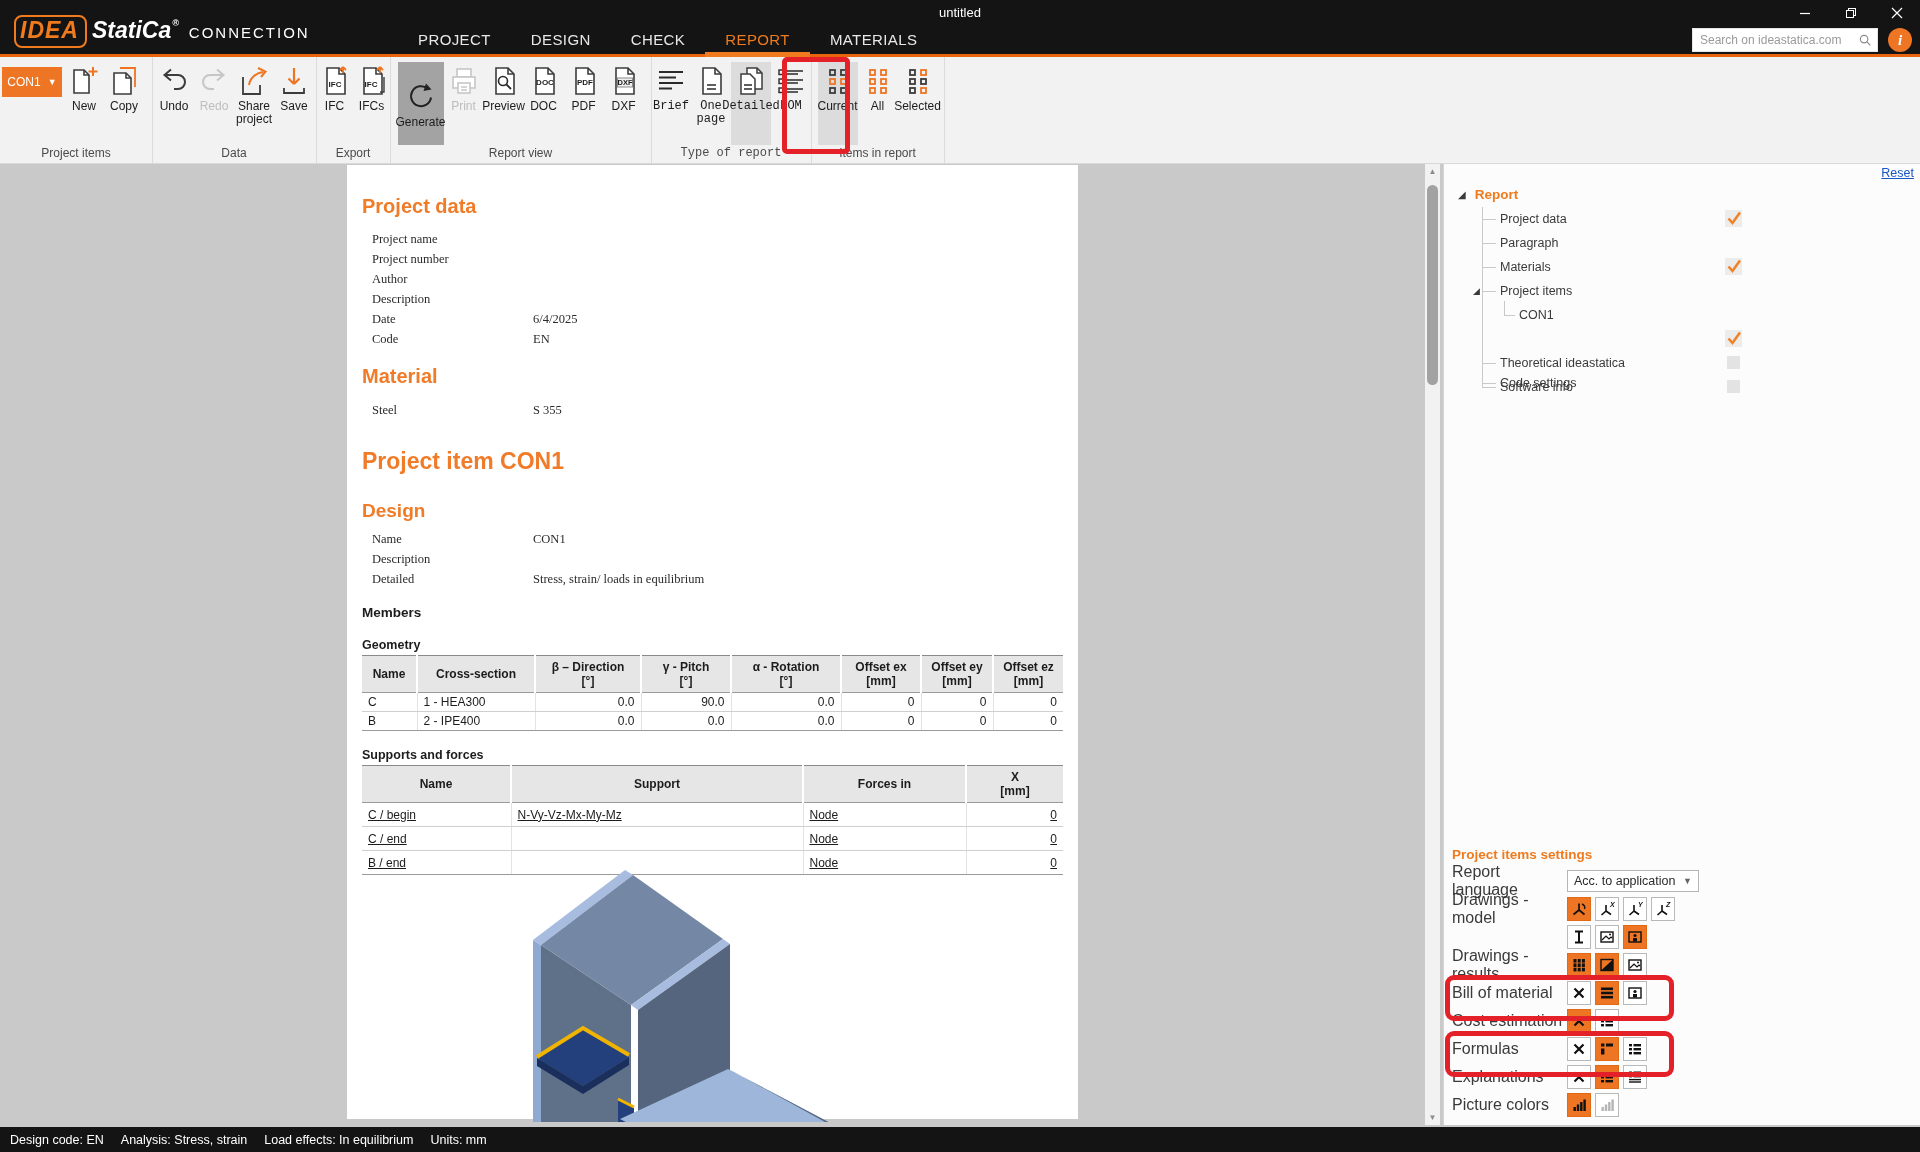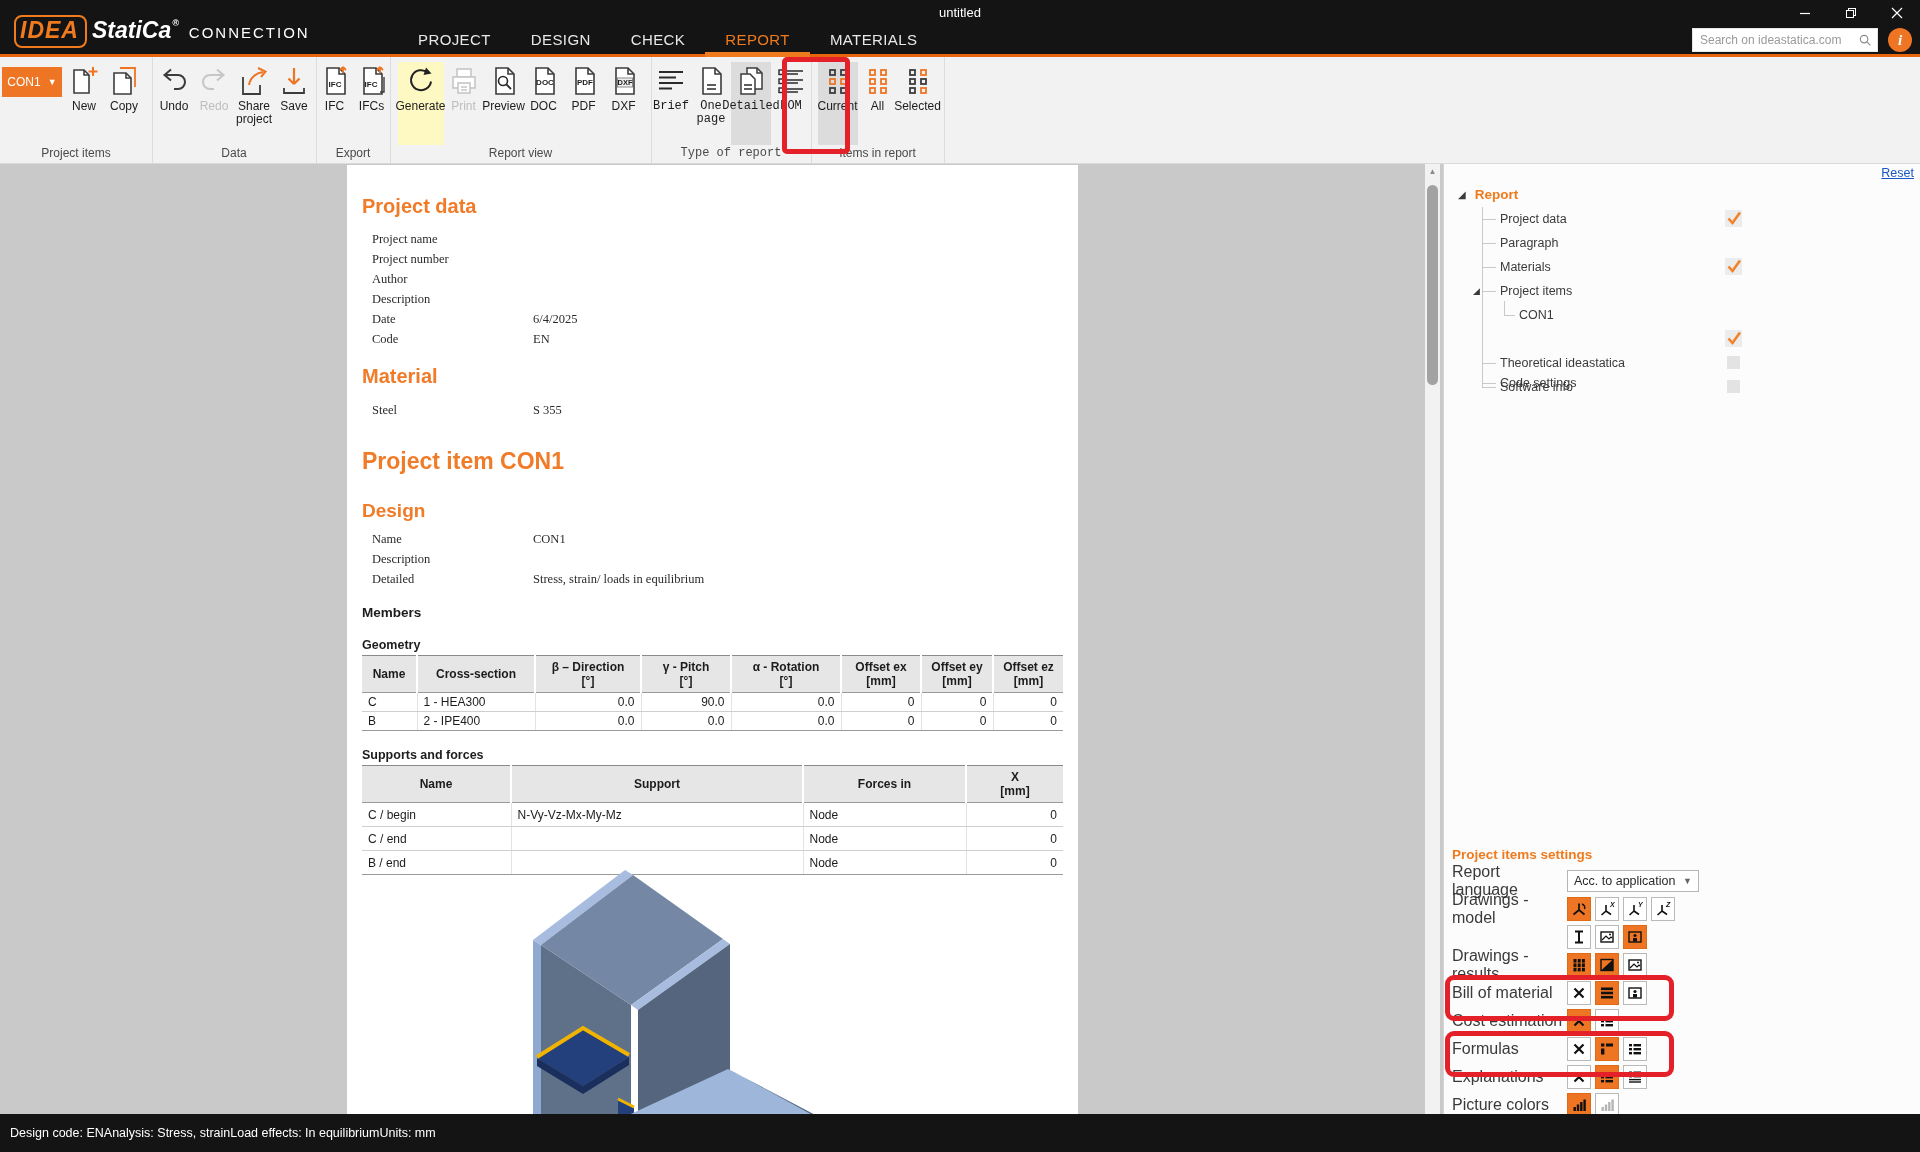--- a/index.html
+++ b/index.html
@@ -30,21 +30,21 @@
   .ribbon{position:absolute;top:57px;left:0;right:0;height:106px;background:#f2f2f2;border-bottom:1px solid #d9d9d9;z-index:9;}
   .rgroup{position:absolute;top:0;bottom:0;border-right:1px solid #dcdcdc;}
   .rgroup-label{position:absolute;bottom:3px;width:100%;text-align:center;font-size:12px;color:#4a4a4a;}
   .rbuttons{position:absolute;top:5px;left:0;right:0;display:flex;justify-content:center;align-items:flex-start;}
   .rbtn{display:flex;flex-direction:column;align-items:center;width:40px;min-height:80px;padding-top:3px;}
   .rbtn.wide{width:46px;}
   .ric{width:32px;height:32px;flex:0 0 32px;}
   .rlbl{font-size:12px;line-height:13px;text-align:center;color:#1c1c1c;margin-top:3px;}
   .rbtn.disabled .rlbl{color:#bdbdbd;}
   .rbtn.selected{background:#dcdcdc;}
-  .rbtn.generate{background:#fef9c3;}
+  .rbtn.generate{background:#a3a3a3;justify-content:center;}
   .con-select{position:absolute;left:2px;top:10px;width:60px;height:30px;background:#ed7524;color:#fff;font-size:12px;
               display:flex;align-items:center;justify-content:center;gap:7px;}
   .con-chev{font-size:9px;}
   .ann-generate{position:absolute;left:392px;top:0;width:58px;height:87px;border:5px solid #e42028;border-radius:5px;z-index:12;pointer-events:none;}
 
   
   .main{position:absolute;top:163px;left:0;width:1443px;bottom:27px;background:#c9c9c9;}
   .page{position:absolute;left:347px;top:2px;width:731px;height:954px;background:#fff;}
   .h1{position:absolute;left:15px;color:#f07b28;font-size:20px;font-weight:bold;}
   .h1.big{font-size:23px;}
@@ -54,21 +54,21 @@
   .kvrow .k{width:161px;flex:0 0 161px;}
   .doctable{position:absolute;left:15px;border-collapse:collapse;table-layout:fixed;font-size:12px;color:#1c1c1c;}
   .doctable th{background:#e6e6e6;font-weight:bold;text-align:center;vertical-align:middle;padding:4px 6px;
                border-left:2px solid #fff;border-top:1px solid #8a8a8a;border-bottom:1px solid #9a9a9a;line-height:14px;}
   .doctable th:first-child{border-left:none;}
   .doctable td{padding:2px 6px;border-left:1px solid #e3e3e3;border-bottom:1px solid #cfcfcf;height:15px;}
   .doctable td:first-child{border-left:none;}
   .doctable tr:last-child td{border-bottom:1px solid #9a9a9a;}
   .doctable td.num{text-align:right;}
   .geo td{height:14px;}
-  .sup td{height:19px;}
+  .sup td{height:19px;text-decoration:underline;}
   .doc-scroll{position:absolute;left:1425px;top:0;width:15px;height:100%;background:#f2f2f2;}
   .scroll-arrow{position:absolute;left:0;width:15px;height:16px;color:#8a8a8a;font-size:8px;display:flex;align-items:center;justify-content:center;}
   .scroll-thumb{position:absolute;left:2px;top:22px;width:11px;height:200px;background:#a2a2a2;border-radius:6px;}
 
   
   .rpanel{position:absolute;top:163px;left:1443px;right:0;bottom:27px;background:#fcfcfc;border-left:1px solid #d5d5d5;}
   .reset{position:absolute;top:3px;right:6px;color:#1a56c4;text-decoration:underline;font-size:12.5px;}
   .tree-root{position:absolute;top:24px;left:14px;display:flex;align-items:center;gap:9px;}
   .tree-root .tri{color:#3a3a3a;font-size:10px;}
   .tree-root .lbl{color:#ef7b1e;font-weight:bold;font-size:13.5px;}
@@ -87,21 +87,21 @@
   .srow{position:absolute;left:8px;right:4px;height:24px;display:flex;align-items:center;}
   .srow .slbl{width:115px;flex:0 0 115px;font-size:16px;color:#3a3a3a;}
   .ibtns{display:flex;gap:4px;}
   .ibtn{width:24px;height:24px;border:1px solid #b9b9b9;background:#fff;display:flex;align-items:center;justify-content:center;box-sizing:border-box;}
   .ibtn.sel{background:#ed7524;border-color:#e06a15;}
   .dropdown{width:132px;height:22px;border:1px solid #b5b5b5;background:#fff;display:flex;align-items:center;font-size:12.5px;color:#2a2a2a;padding:0 6px;box-sizing:border-box;justify-content:space-between;}
   .dd-chev{font-size:9px;color:#666;}
   .ann-box{position:absolute;left:1px;width:219px;height:36px;border:5px solid #e42028;border-radius:9px;z-index:12;pointer-events:none;}
 
   
-  .statusbar{position:absolute;left:0;right:0;bottom:0;height:38px;background:#141414;color:#fff;display:flex;align-items:center;padding-left:10px;font-size:12.5px;}
+  .statusbar{position:absolute;left:0;right:0;bottom:0;height:25px;background:#141414;color:#fff;display:flex;align-items:center;padding-left:10px;gap:17px;font-size:12.5px;}
 
   .hidden-defs{position:absolute;width:0;height:0;overflow:hidden;}
 </style>
 </head>
 <body>
 
 <svg class="hidden-defs" aria-hidden="true">
   <defs>
     <symbol id="pg" viewBox="0 0 32 32">
       <path d="M8 3 H20 L26 9 V29 H8 Z" fill="#fff" stroke="#3c3c3c" stroke-width="1.6"></path>

